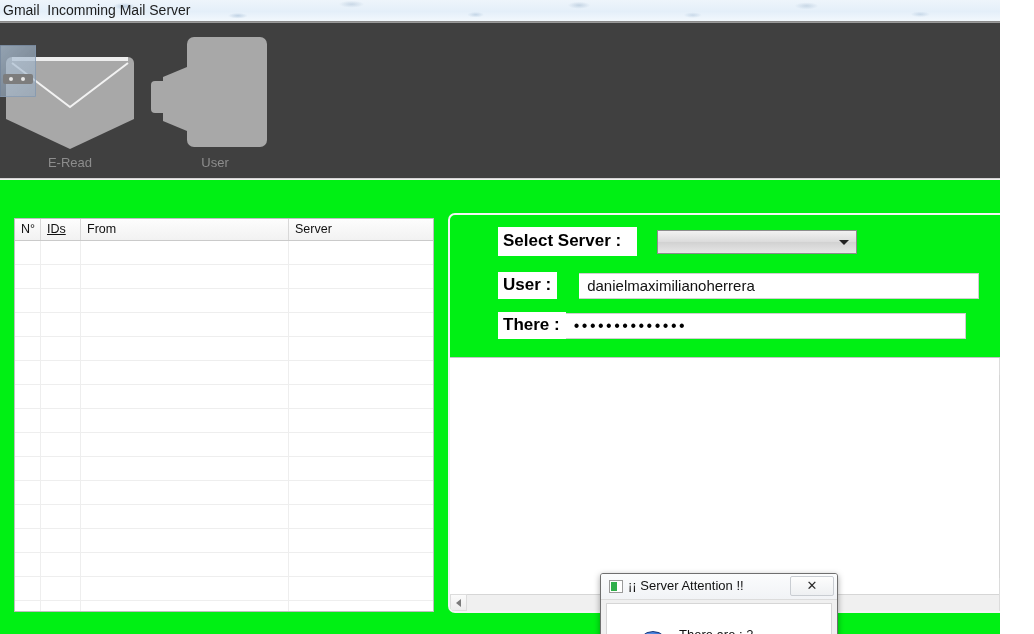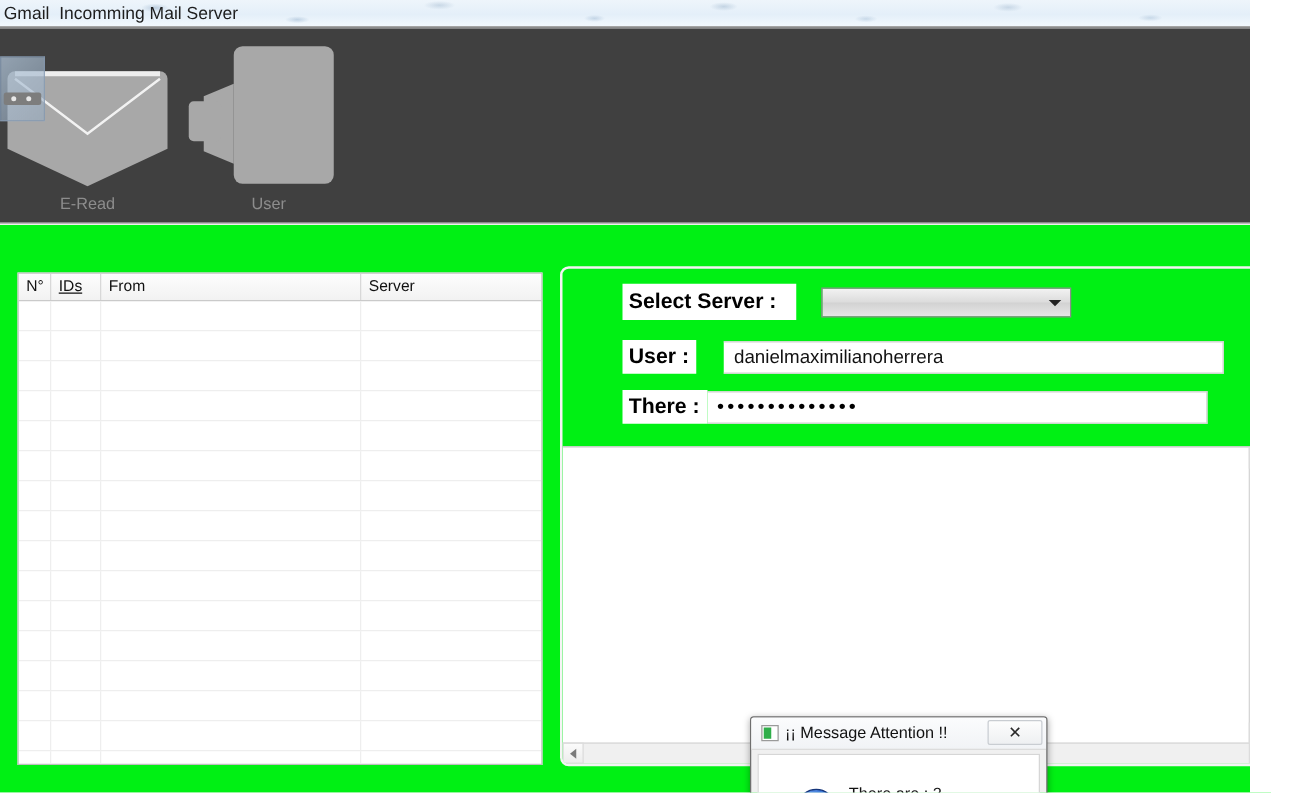--- a/index.html
+++ b/index.html
@@ -535,21 +535,21 @@
           <div class="sb-btn rgt">
               <span class="tri right"></span>
             </div>
         </div>
       </div>
     </div>
 
     <div class="dialog">
       <div class="dlg-title">
         <span class="dlg-icon"></span>
-        <span class="dlg-caption">¡¡ Message Attention !!</span>
+        <span class="dlg-caption">¡¡ Server Attention !!</span>
         <div class="dlg-close">
           <span class="x">✕</span>
         </div>
       </div>
       <div class="dlg-body">
         <span class="info-icon"></span>
         <div class="dlg-text">There are : 2
 message on the server
 1 4421
 2 4432</div>

